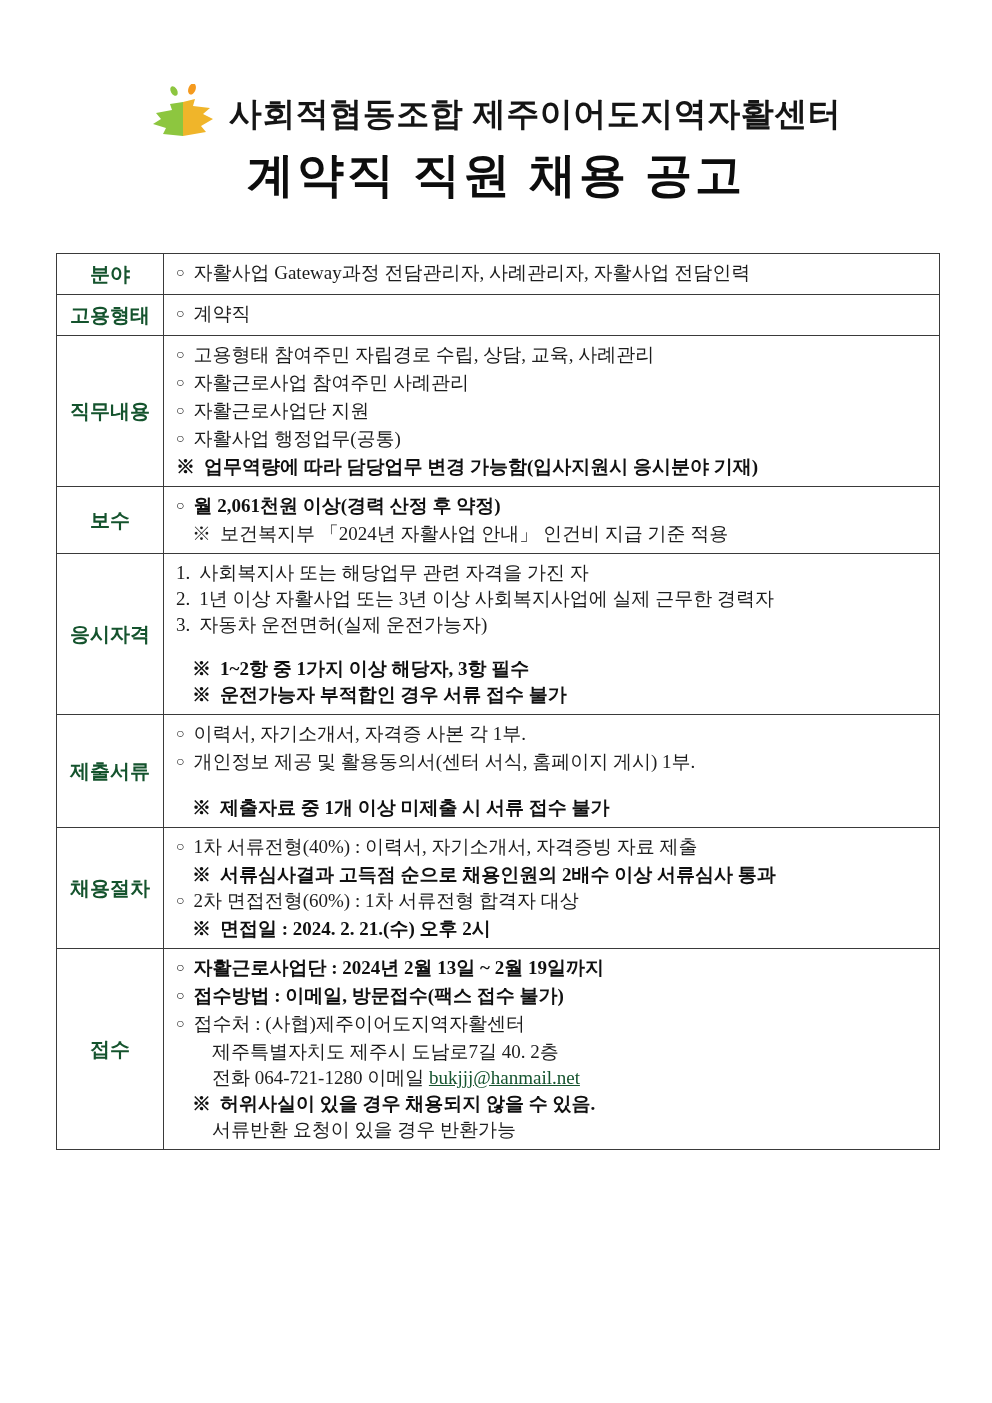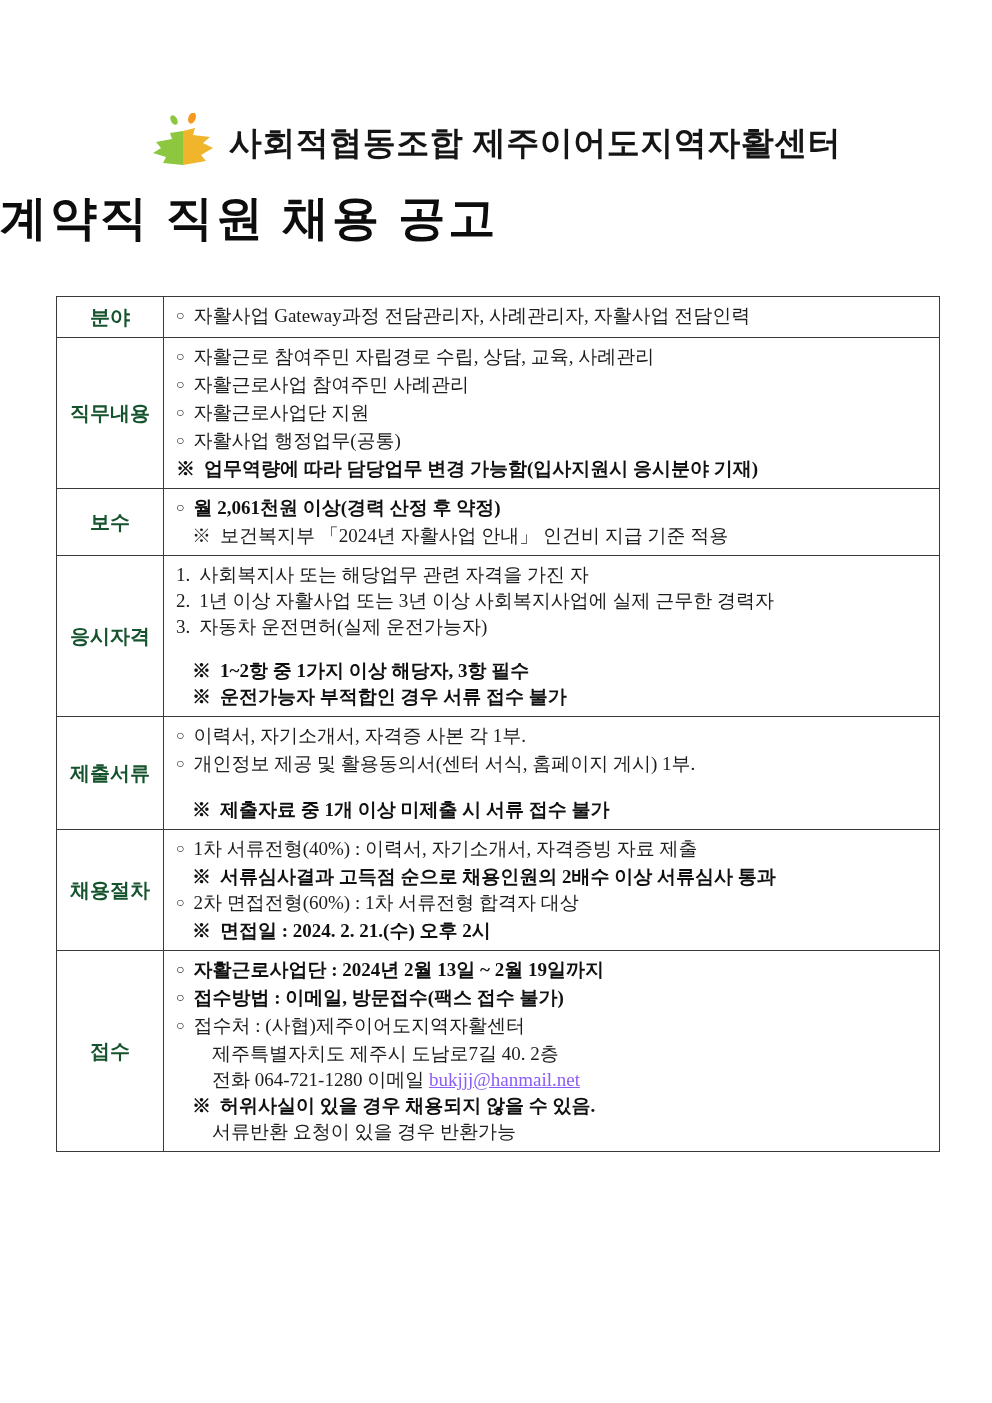--- a/index.html
+++ b/index.html
@@ -2,31 +2,30 @@
 <html lang="ko"><head>
 <meta charset="utf-8">
 <style>
   html,body{margin:0;padding:0;background:#ffffff;}
   body{
     width:992px;height:1403px;overflow:hidden;
     font-family:"Liberation Serif","DejaVu Serif",serif;
     color:#1c1c1c;
   }
   
-  .header{padding-top:113px;text-align:left;}
+  .header{padding-top:84px;text-align:center;}
   .org-line{
     display:flex;align-items:center;justify-content:center;gap:14px;
     font-family:"Liberation Sans","DejaVu Sans",sans-serif;
   }
   .logo{width:64px;height:60px;flex:none;}
   .org-name{
     font-size:33px;font-weight:600;letter-spacing:0.5px;color:#151515;
   }
   .doc-title{
-    margin-top:14px;
     font-family:"Liberation Sans","DejaVu Sans",sans-serif;
     font-size:47px;font-weight:800;letter-spacing:3px;color:#0d0d0d;
   }
   
   table.notice{
     margin:46px 0 0 56px;
     width:884px;
     border-collapse:collapse;
     table-layout:fixed;
   }
@@ -80,25 +79,34 @@
       <tr>
         <td class="label">분야</td>
         <td class="content">
           <div class="line">
             <span class="prefix circ">○</span>
             <span class="txt">자활사업 Gateway과정 전담관리자, 사례관리자, 자활사업 전담인력</span>
           </div>
         </td>
       </tr>
       <tr>
+        <td class="label">고용형태</td>
+        <td class="content">
+          <div class="line">
+            <span class="prefix circ">○</span>
+            <span class="txt">계약직</span>
+          </div>
+        </td>
+      </tr>
+      <tr>
         <td class="label">직무내용</td>
         <td class="content">
           <div class="line">
             <span class="prefix circ">○</span>
-            <span class="txt">자활근로 참여주민 자립경로 수립, 상담, 교육, 사례관리</span>
+            <span class="txt">고용형태 참여주민 자립경로 수립, 상담, 교육, 사례관리</span>
           </div>
           <div class="line">
             <span class="prefix circ">○</span>
             <span class="txt">자활근로사업 참여주민 사례관리</span>
           </div>
           <div class="line">
             <span class="prefix circ">○</span>
             <span class="txt">자활근로사업단 지원</span>
           </div>
           <div class="line">
@@ -202,21 +210,21 @@
           </div>
           <div class="line">
             <span class="prefix circ">○</span>
             <span class="txt">접수처 : (사협)제주이어도지역자활센터</span>
           </div>
           <div class="line indent2">
             <span class="txt">제주특별자치도 제주시 도남로7길 40. 2층</span>
           </div>
           <div class="line indent2">
             <span class="txt">전화 064-721-1280 이메일 </span>
-            <a class="email" href="#" style="color: #8b5cf6;">bukjjj@hanmail.net</a>
+            <a class="email" href="#" style="color: #14532d;">bukjjj@hanmail.net</a>
           </div>
           <div class="line bold indent1">
             <span class="prefix">※</span>
             <span class="txt">허위사실이 있을 경우 채용되지 않을 수 있음.</span>
           </div>
           <div class="line indent2">
             <span class="txt">서류반환 요청이 있을 경우 반환가능</span>
           </div>
         </td>
       </tr>

